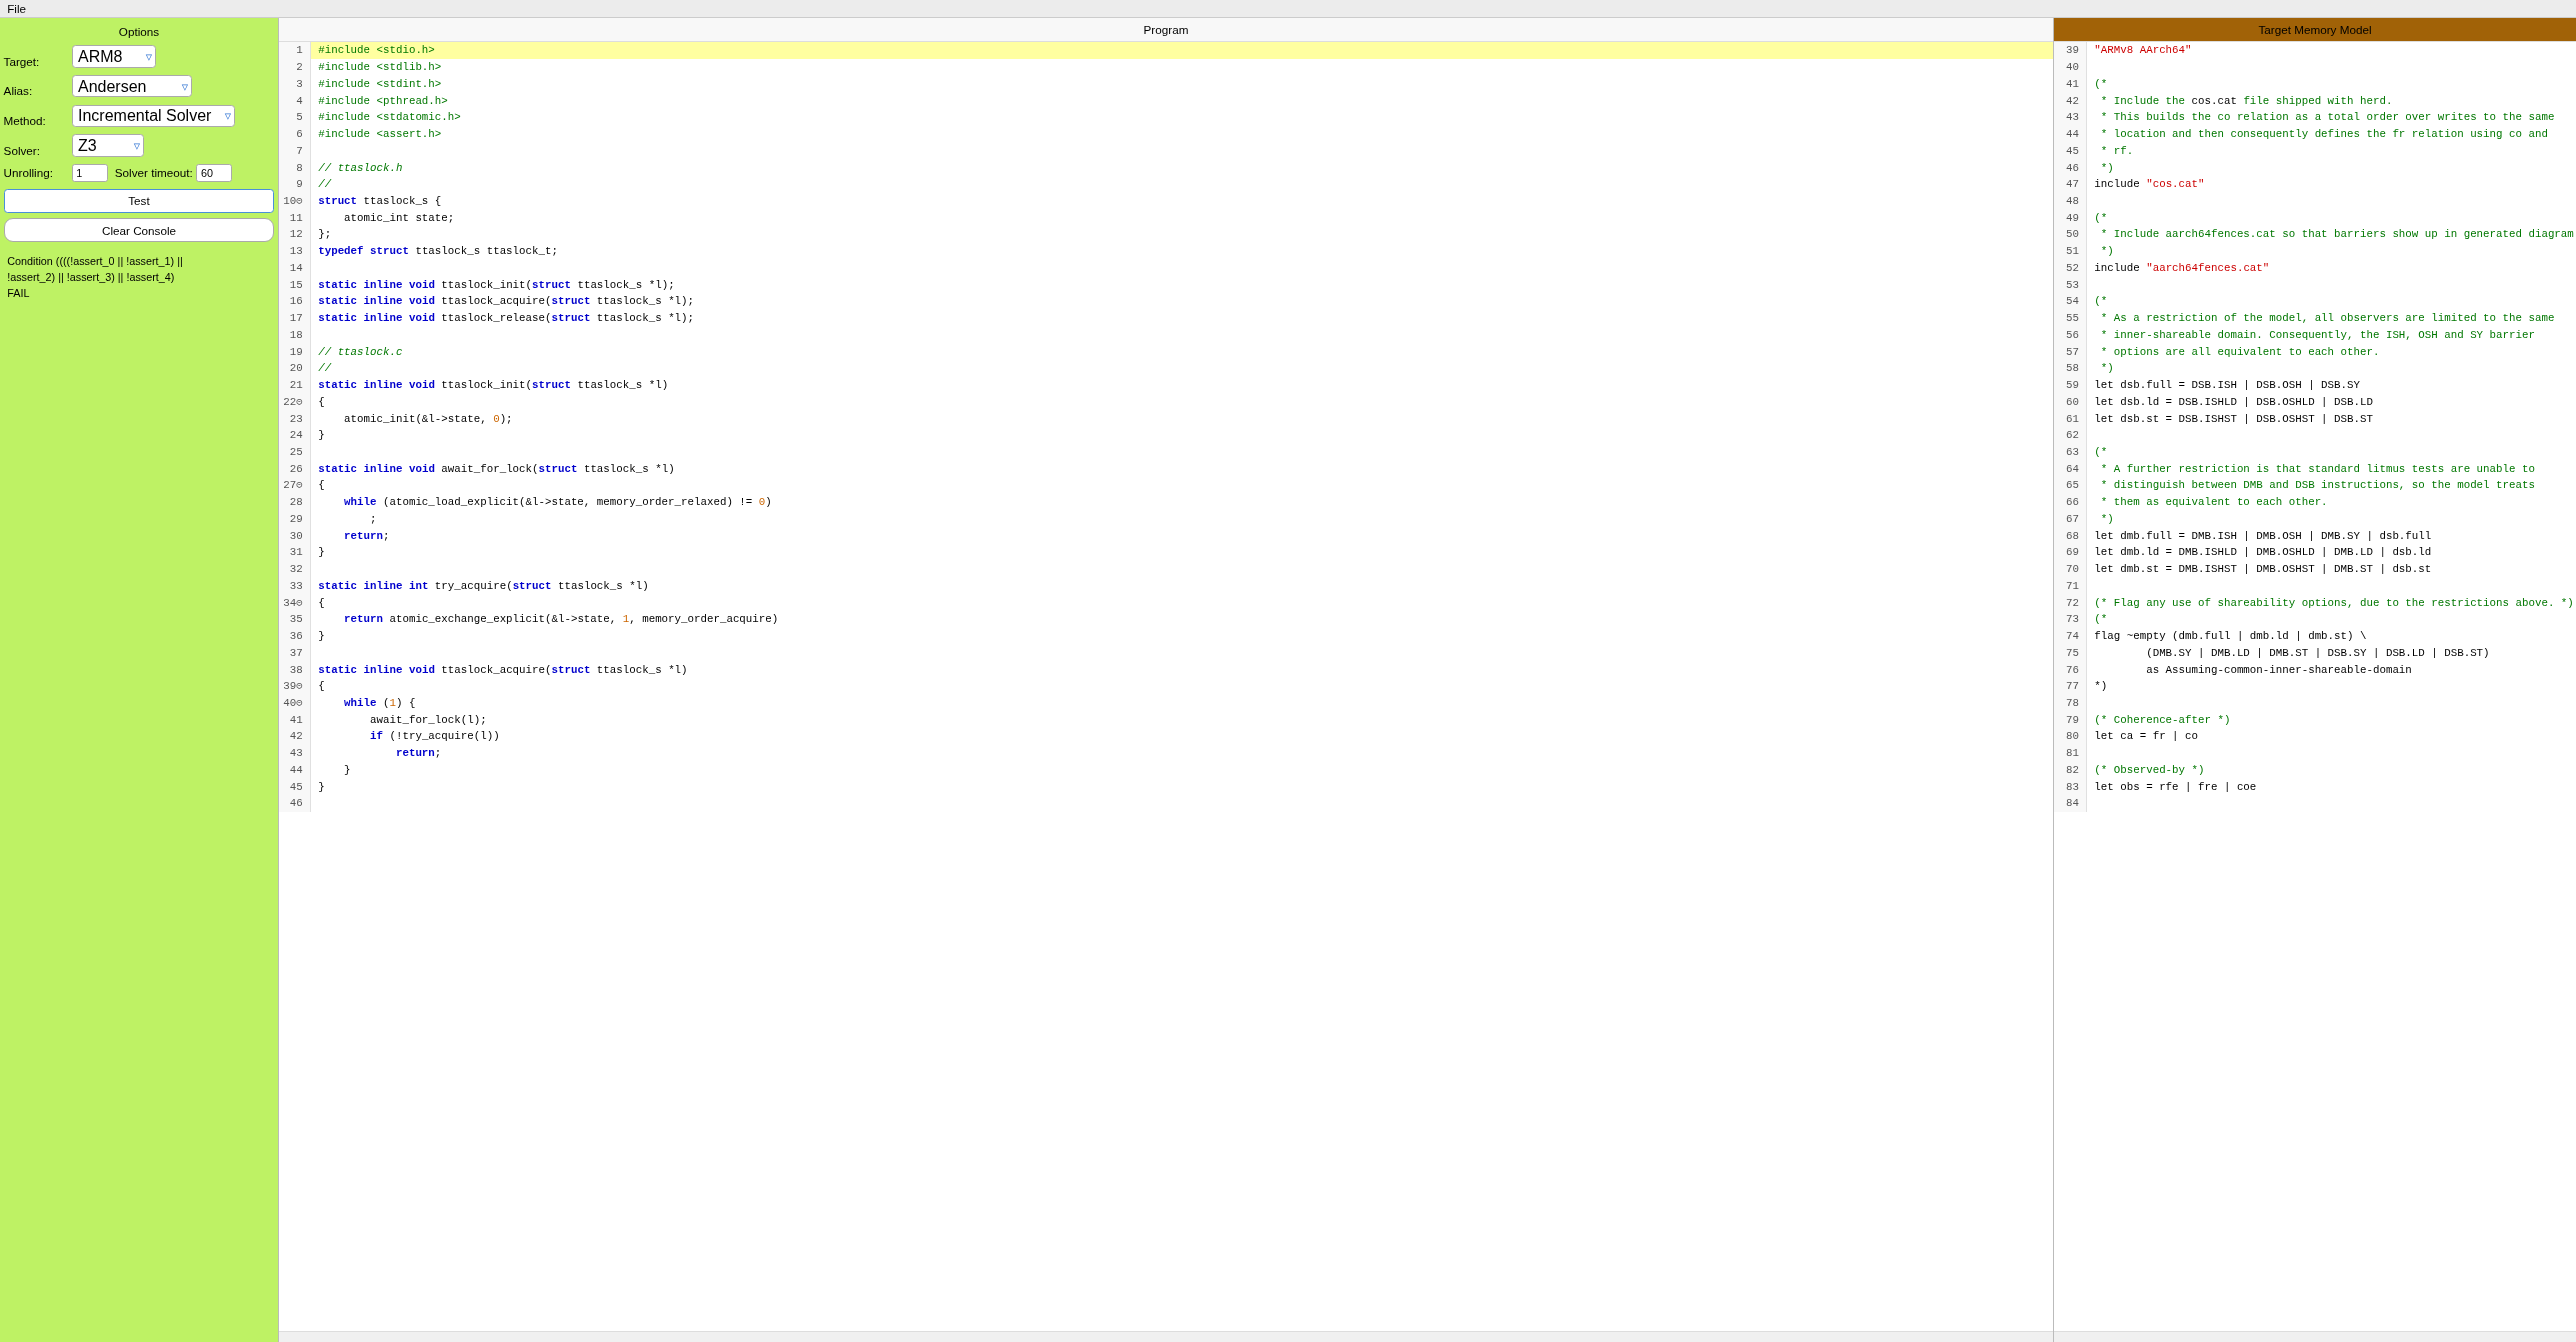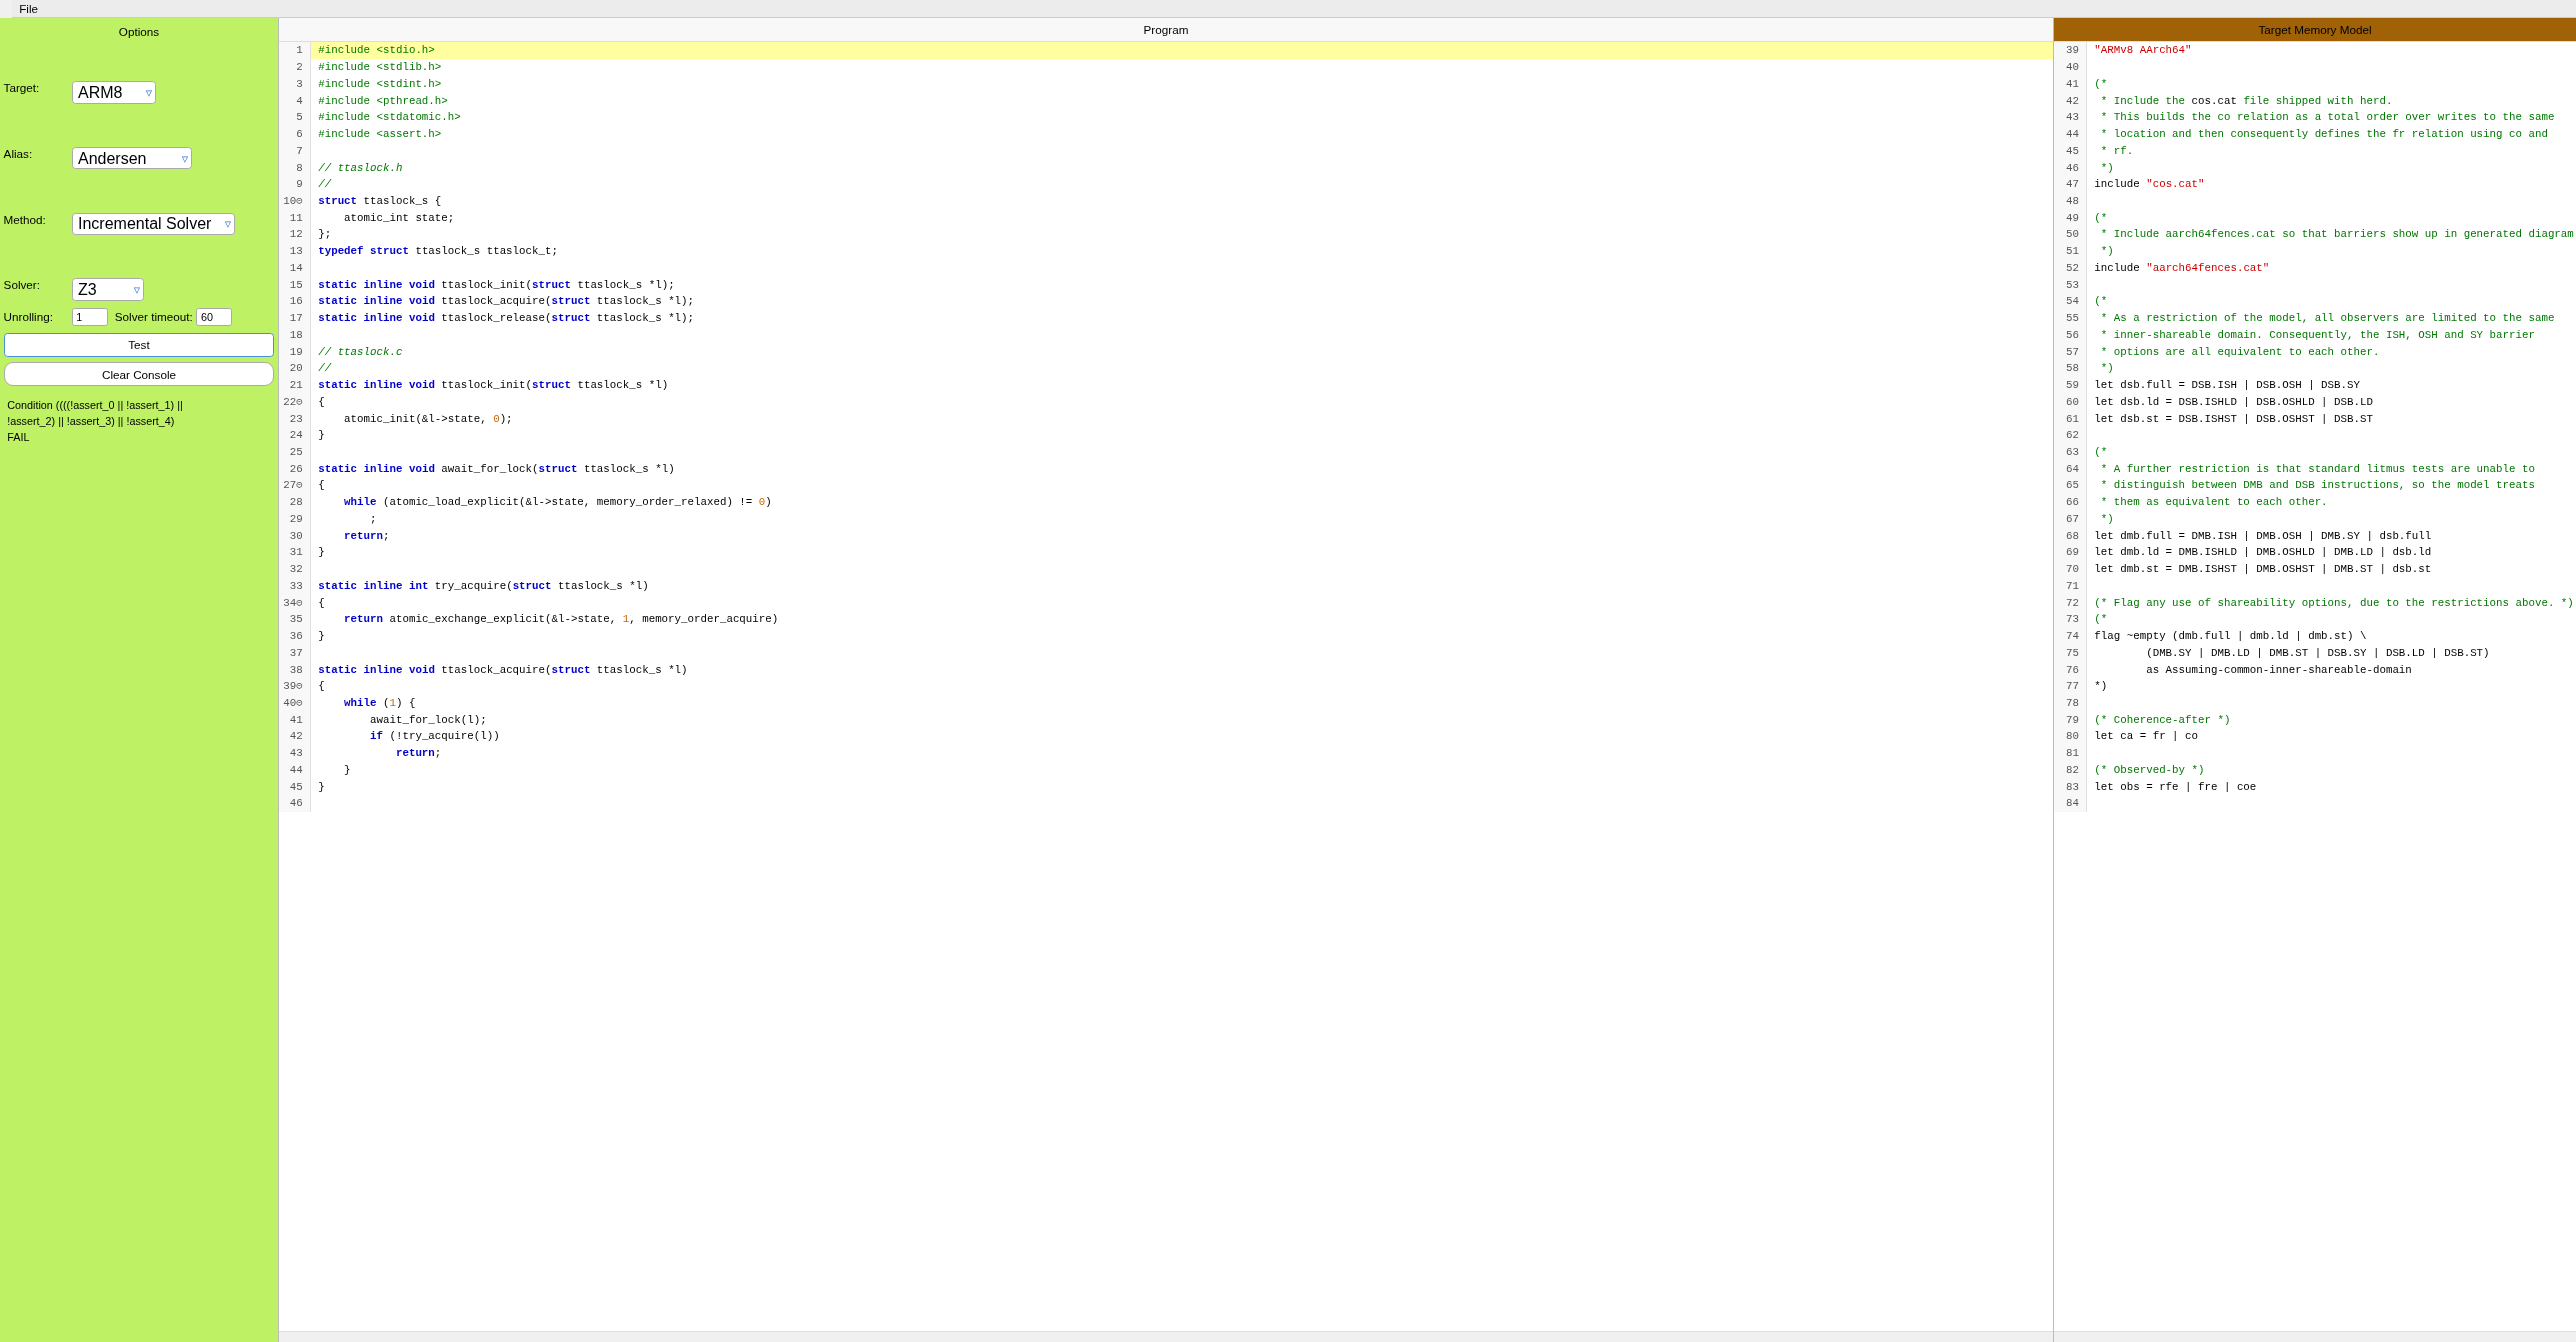--- a/index.html
+++ b/index.html
@@ -11,21 +11,20 @@
       flex-direction: column;
       height: 100vh;
       overflow: hidden;
     }
     #menu-bar {
       background: #ececec;
       border-bottom: 0.9px solid #ccc;
       padding: 1.8px 7.2px;
       font-family: Arial, sans-serif;
       font-size: 11.7px;
-      margin-left: 12px;
     }
     #main-container {
       display: flex;
       flex: 1;
       overflow: hidden;
     }
     
     #left-panel {
       width: 279px;
       min-width: 279px;
@@ -37,25 +36,24 @@
     }
     #options-header {
       text-align: center;
       font-family: Arial, sans-serif;
       font-size: 11.7px;
       font-weight: normal;
       padding: 3.6px 0 7.2px 0;
     }
     .option-row {
       display: flex;
-      align-items: flex-start;
+      align-items: flex-end;
       margin-bottom: 7.2px;
       font-family: Arial, sans-serif;
       font-size: 11.7px;
-      margin-top: 36px;
     }
     .option-label {
       width: 68px;
       font-weight: normal;
     }
     .select-wrapper {
       position: relative;
       display: inline-flex;
       align-items: center;
     }

